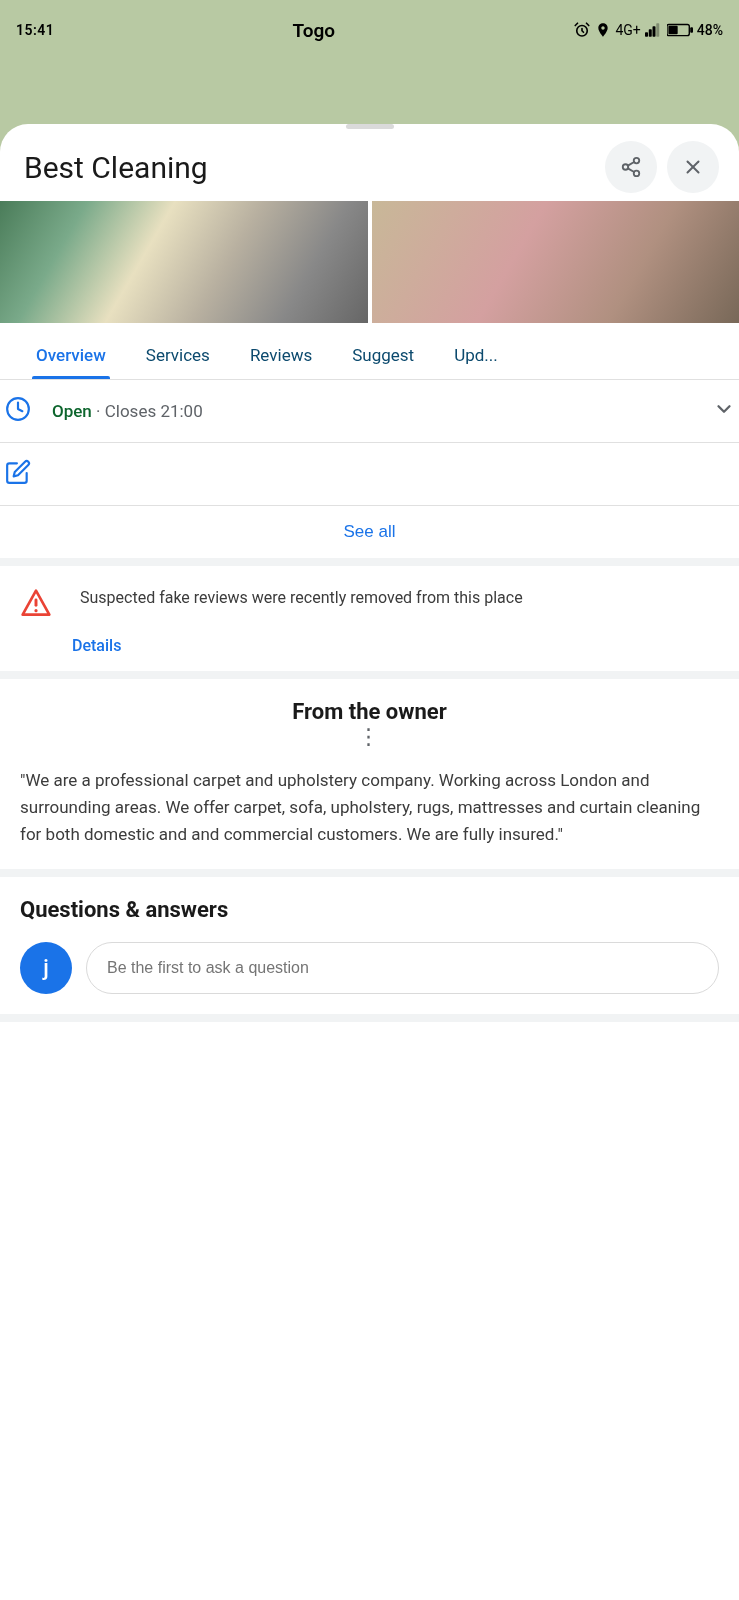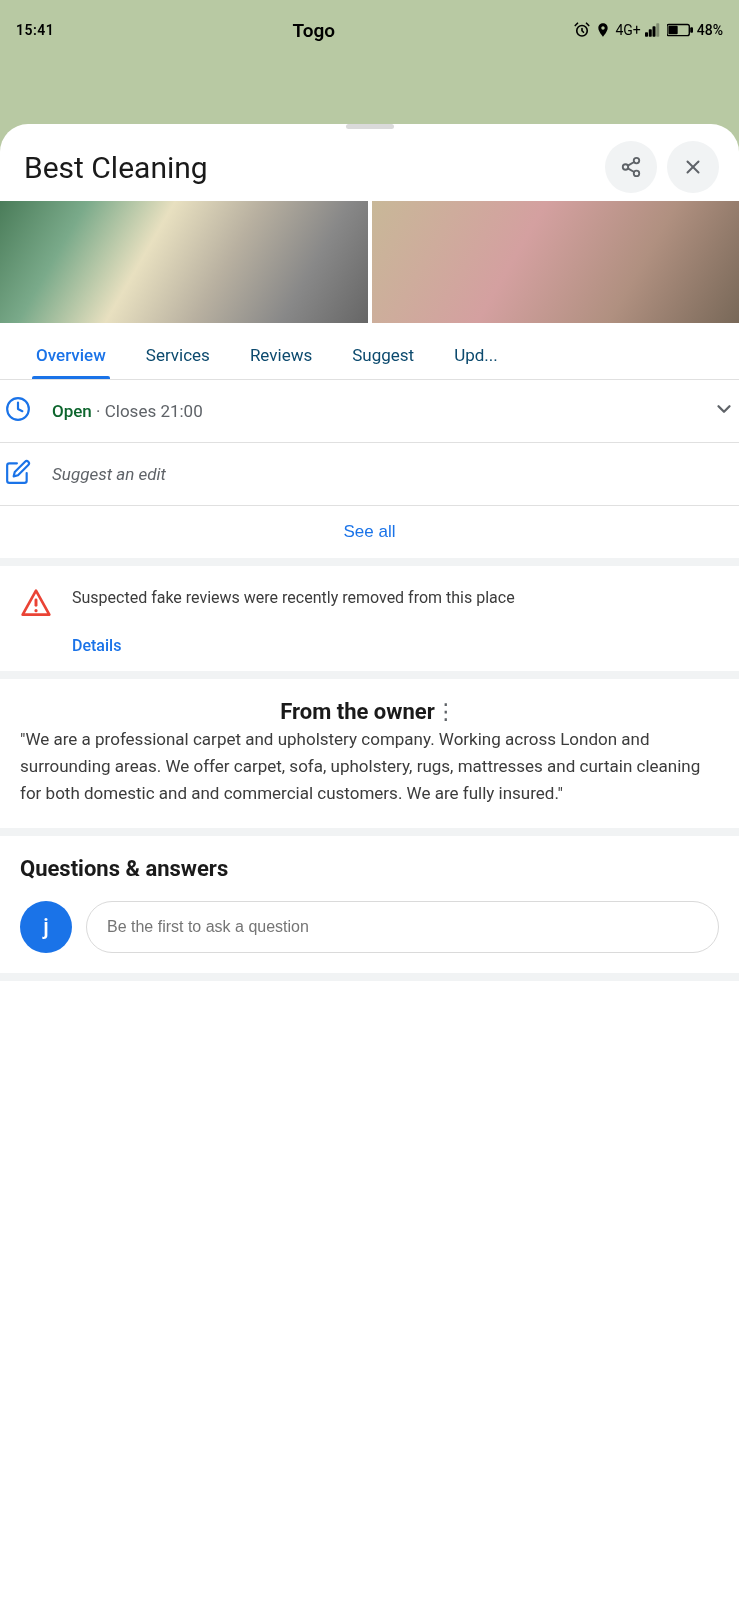--- a/index.html
+++ b/index.html
@@ -211,21 +211,21 @@
       cursor: pointer;
     }
 
     
     .alert-section {
       padding: 20px 20px 16px 20px;
       border-bottom: 8px solid #f1f3f4;
     }
     .alert-row {
       display: flex;
-      gap: 20px;
+      gap: 28px;
       align-items: flex-start;
       margin-bottom: 12px;
     }
     .alert-icon {
       flex-shrink: 0;
       margin-top: 2px;
     }
     .alert-text {
       font-size: 16px;
       color: #3c3c3c;
@@ -240,23 +240,24 @@
       margin-left: 52px;
     }
 
     
     .owner-section {
       padding: 20px 20px 20px 20px;
       border-bottom: 8px solid #f1f3f4;
     }
     .owner-header {
       display: flex;
-      justify-content: center;
-      align-items: center;
-      margin-bottom: 2px;
+      justify-content: flex-end;
+      align-items: center;
+      margin-bottom: 18px;
+      flex-direction: column;
     }
     .owner-title {
       font-size: 22px;
       font-weight: 700;
       color: #1a1a1a;
     }
     .three-dots {
       font-size: 22px;
       color: #5f6368;
       cursor: pointer;
@@ -439,23 +440,20 @@
 
   <div class="divider"></div>
 
   <div class="row-item">
     <div class="row-icon">
       <svg width="26" height="26" viewBox="0 0 24 24" fill="none" stroke="#1a73e8" stroke-width="2" stroke-linecap="round" stroke-linejoin="round">
         <path d="M11 4H4a2 2 0 0 0-2 2v14a2 2 0 0 0 2 2h14a2 2 0 0 0 2-2v-7"></path>
         <path d="M18.5 2.5a2.121 2.121 0 0 1 3 3L12 15l-4 1 1-4 9.5-9.5z"></path>
       </svg>
     </div>
-    <div class="row-content">
-      <span class="edit-text">Suggest an edit</span>
-    </div>
   </div>
 
   <div class="divider"></div>
 
   <div class="see-all-row">
     <button class="see-all-btn">See all</button>
   </div>
 
   <div class="alert-section">
     <div class="alert-row">

